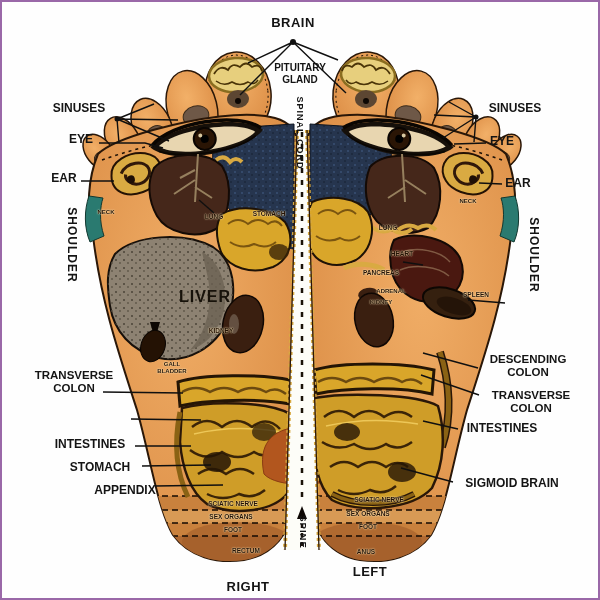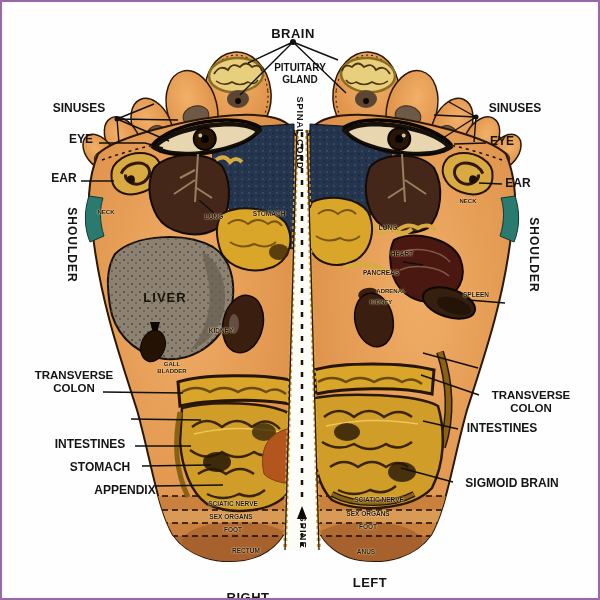--- a/index.html
+++ b/index.html
@@ -8,33 +8,33 @@
     box-sizing:border-box;border:2px solid #9a68a8;
     background:#fefefe;overflow:hidden;
     font-family:"Liberation Sans", sans-serif;
   }
   #art{position:absolute;left:0;top:0;width:600px;height:600px;}
   .lab{
     position:absolute;transform:translate(-50%,-50%);
     font-weight:bold;color:#141414;text-align:center;
     white-space:nowrap;line-height:1.1;z-index:5;
   }
-  .big{font-size:13px;letter-spacing:.5px;margin-top:11px;}
+  .big{font-size:13px;letter-spacing:.5px;}
   .mid{font-size:12px;}
   .two{white-space:normal;font-size:11.5px;line-height:1.15;}
   .rot{transform:translate(-50%,-50%) rotate(90deg);letter-spacing:1px;}
   .onfoot{
     position:absolute;transform:translate(-50%,-50%);
     font-weight:bold;color:#241205;text-align:center;
     white-space:nowrap;z-index:5;
     text-shadow:0 0 2px rgba(255,236,190,.9),0 0 1px rgba(255,236,190,.9);
   }
   .f65{font-size:6.5px;}
   .f6{font-size:6px;line-height:1.15;}
-  .liver{font-size:13px;letter-spacing:1px;color:#17120a;text-shadow:none;}
+  .liver{font-size:16px;letter-spacing:1px;color:#17120a;text-shadow:none;margin-left:40px;}
   .wrapS{white-space:normal;width:46px;}
 </style>
 </head>
 <body>
 
 <div id="stage">
 
 <svg id="art" viewBox="0 0 600 600" xmlns="http://www.w3.org/2000/svg">
   <defs>
     <radialGradient id="skinG" cx="45%" cy="40%" r="75%">
@@ -207,20 +207,21 @@
   <div class="lab mid rot" style="left:69px;top:243px;">SHOULDER</div>
   <div class="lab two" style="left:72px;top:380px;width:105px;">TRANSVERSE COLON</div>
   <div class="lab mid" style="left:88px;top:443px;">INTESTINES</div>
   <div class="lab mid" style="left:98px;top:466px;">STOMACH</div>
   <div class="lab mid" style="left:107px;top:489px;margin-left:16px;">APPENDIX</div>
 
   <div class="lab mid" style="left:513px;top:107px;">SINUSES</div>
   <div class="lab mid" style="left:500px;top:140px;">EYE</div>
   <div class="lab mid" style="left:516px;top:182px;">EAR</div>
   <div class="lab mid rot" style="left:531px;top:253px;">SHOULDER</div>
+  <div class="lab two" style="left:526px;top:364px;width:105px;">DESCENDING COLON</div>
   <div class="lab two" style="left:529px;top:400px;width:105px;">TRANSVERSE COLON</div>
   <div class="lab mid" style="left:500px;top:427px;">INTESTINES</div>
   <div class="lab mid" style="left:510px;top:482px;">SIGMOID BRAIN</div>
 
   <div class="lab big" style="left:246px;top:585px;">RIGHT</div>
   <div class="lab big" style="left:368px;top:570px;">LEFT</div>
   <div class="lab rot" style="left:301px;top:530px;font-size:9.5px;">SPINE</div>
   <div class="lab rot" style="left:297px;top:131px;font-size:9px;">SPINAL CORD</div>
 
   <div class="onfoot f6" style="left:104px;top:210px;">NECK</div>

